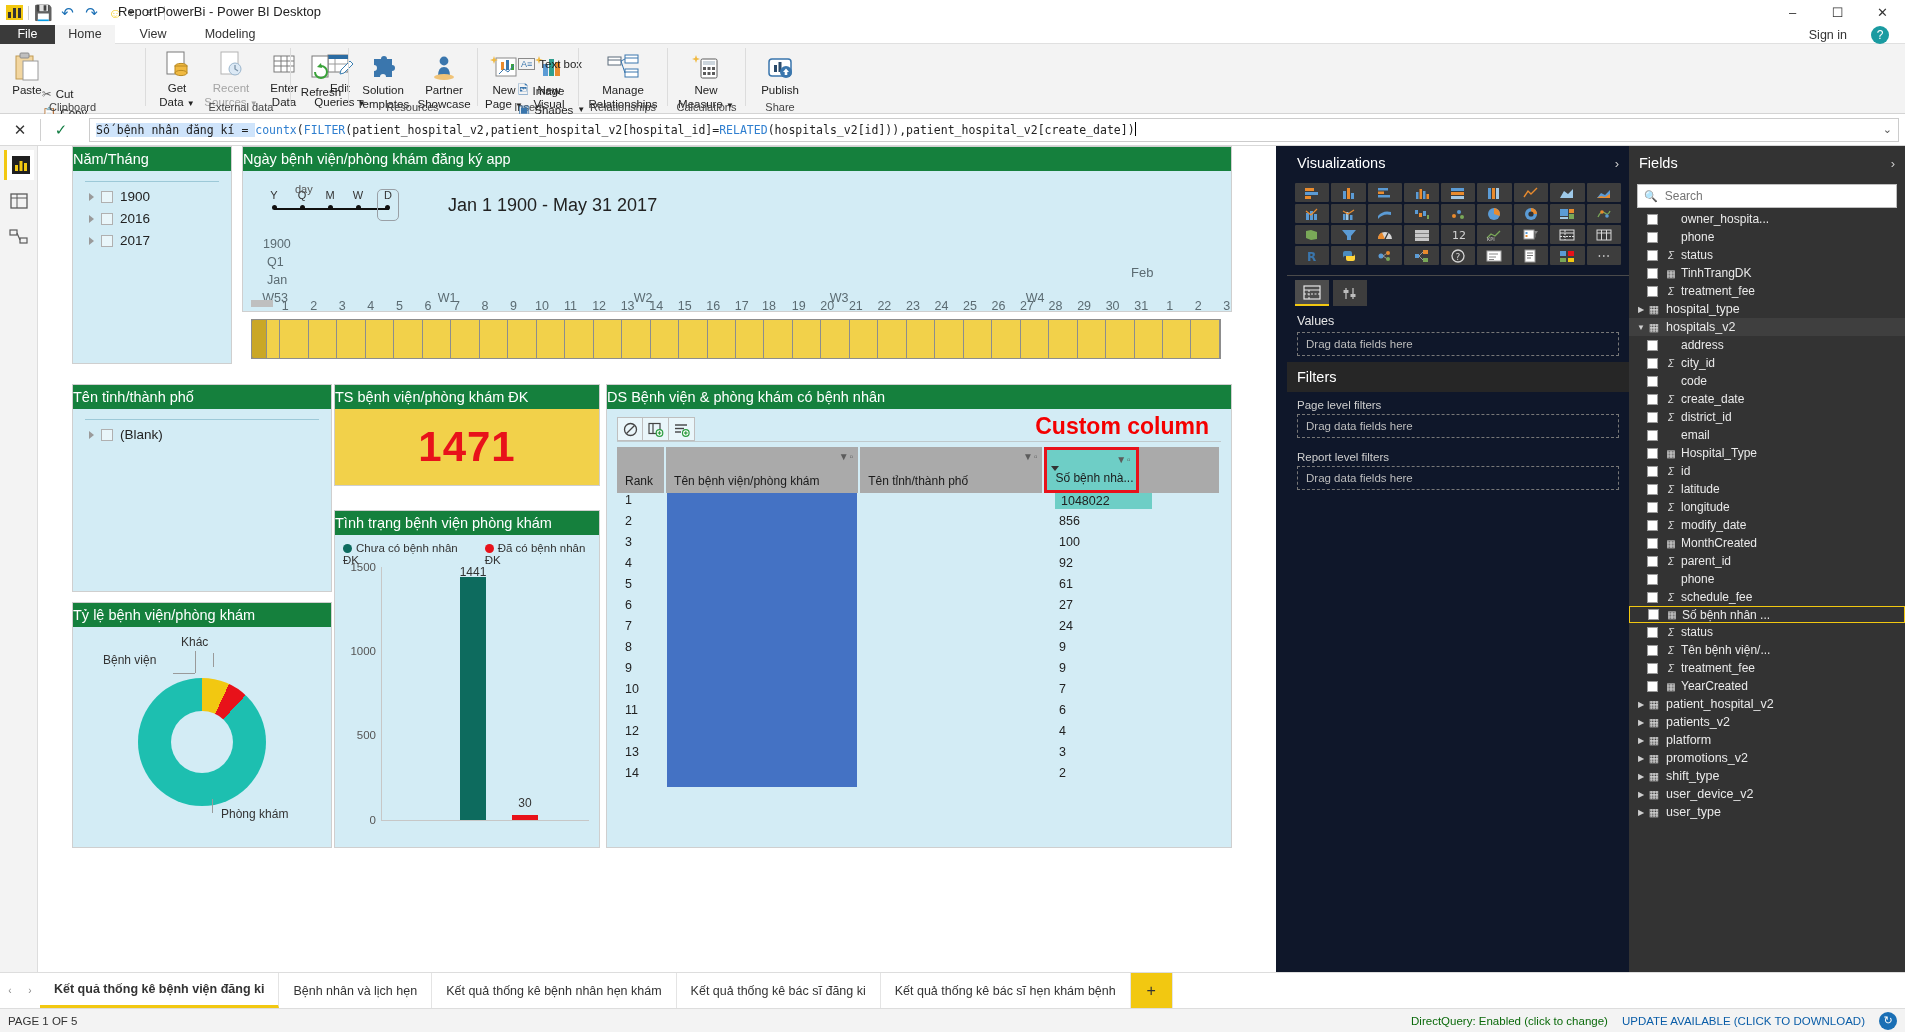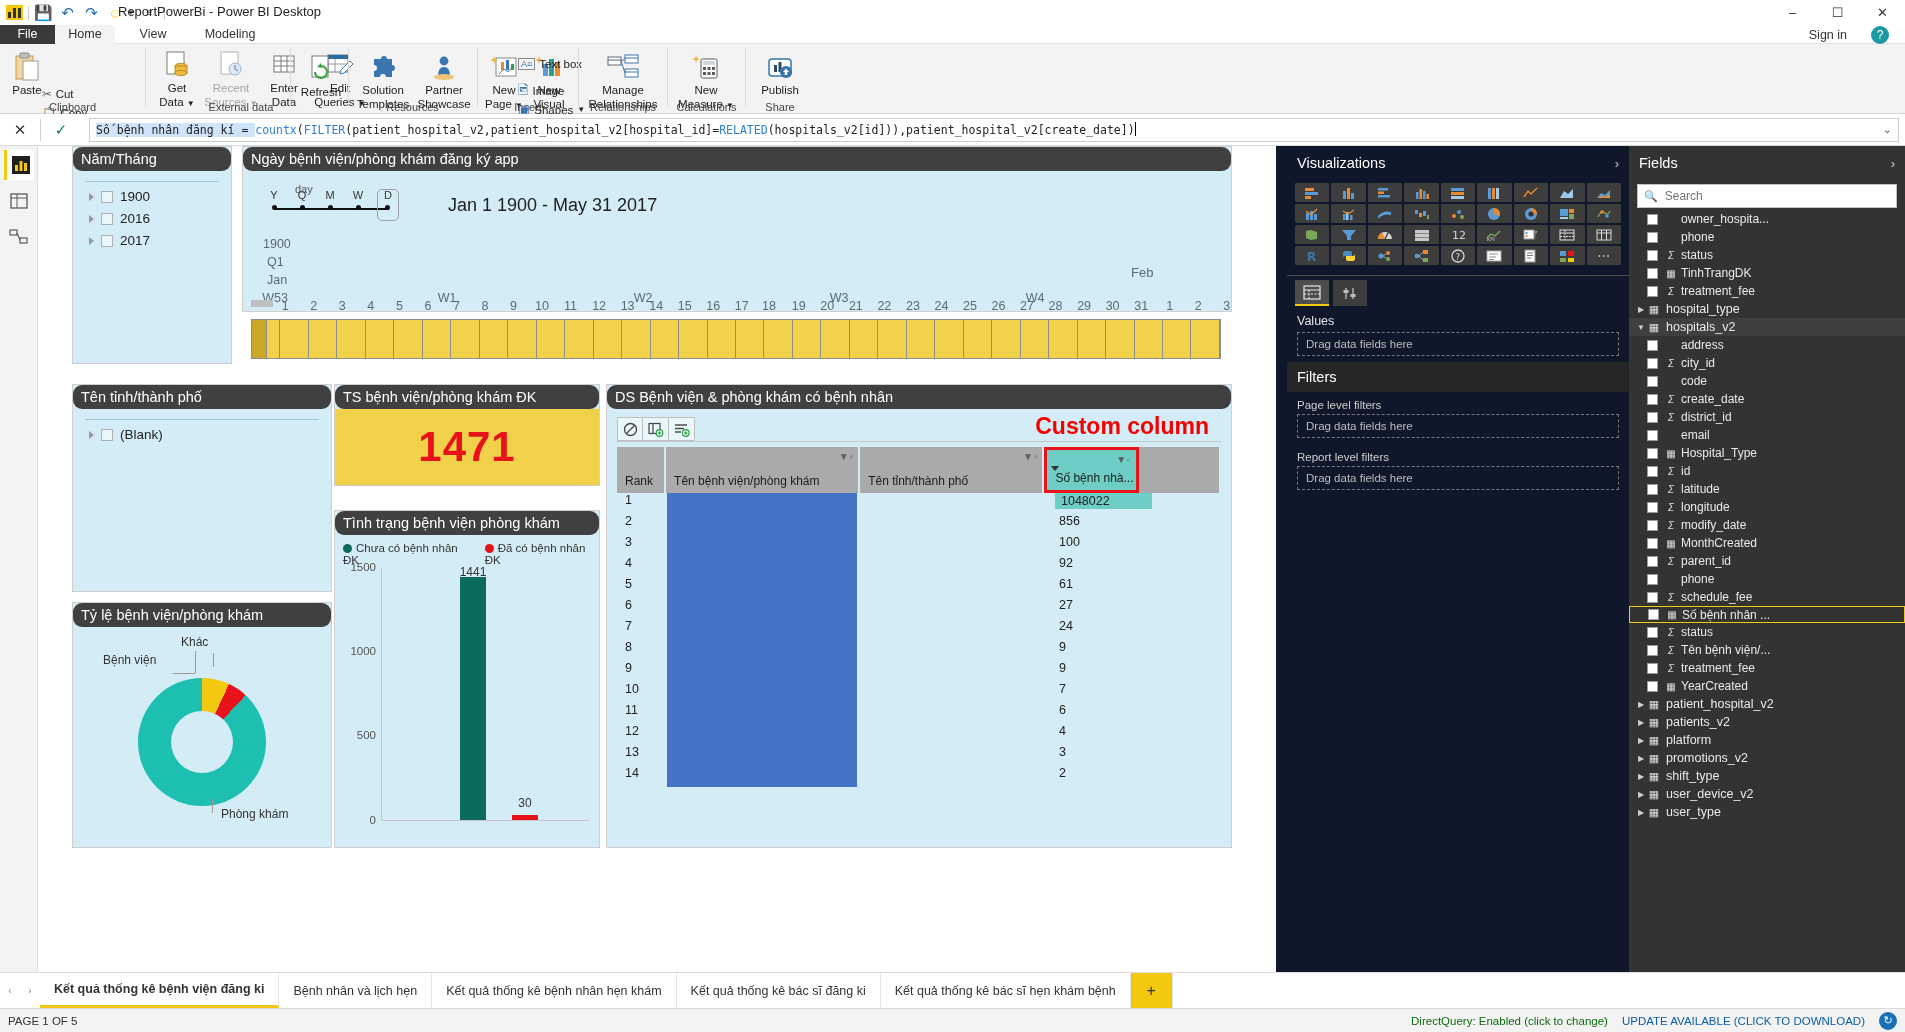--- a/index.html
+++ b/index.html
@@ -62,21 +62,21 @@
   
   .rail { position:absolute; left:0; top:146px; width:38px; bottom:48px; background:#f3f3f3; border-right:1px solid #ddd; }
   .railbtn { position:absolute; left:4px; width:30px; height:30px; display:flex; align-items:center; justify-content:center; }
   .railbtn.sel { background:#fff; border-left:3px solid #f2c811; }
   .railbtn svg { display:block; }
 
   
   .canvas { position:absolute; left:38px; top:146px; right:629px; bottom:48px; background:#fff; overflow:hidden; }
 
   .vis { position:absolute; background:#d3ecf5; border:1px solid #cfcfcf; }
-  .vhdr { height:24px; background:#404040; color:#fff; font-size:14.5px; line-height:24px; padding-left:8px; font-weight:normal; white-space:nowrap; overflow:hidden;border-radius:9px; }
+  .vhdr { height:24px; background:#15803d; color:#fff; font-size:14.5px; line-height:24px; font-weight:normal; white-space:nowrap; overflow:hidden; }
 
   
   .slicer-rule { height:1px; background:#9dc9d8; margin:10px 12px 0 12px; }
   .srow { display:flex; align-items:center; gap:7px; margin:7px 0 0 16px; font-size:13.5px; color:#222; }
   .caret-r { width:0;height:0;border-left:5px solid #9a9a9a;border-top:4px solid transparent;border-bottom:4px solid transparent; }
   .cbx { width:12px; height:12px; border:1px solid #b0b0b0; background:#e9f6fa; }
 
   
   .tl-scale { position:absolute; left:28px; top:40px; width:125px; height:34px; }
   .tl-line { position:absolute; left:3px; top:21px; width:115px; height:2px; background:#111; }

